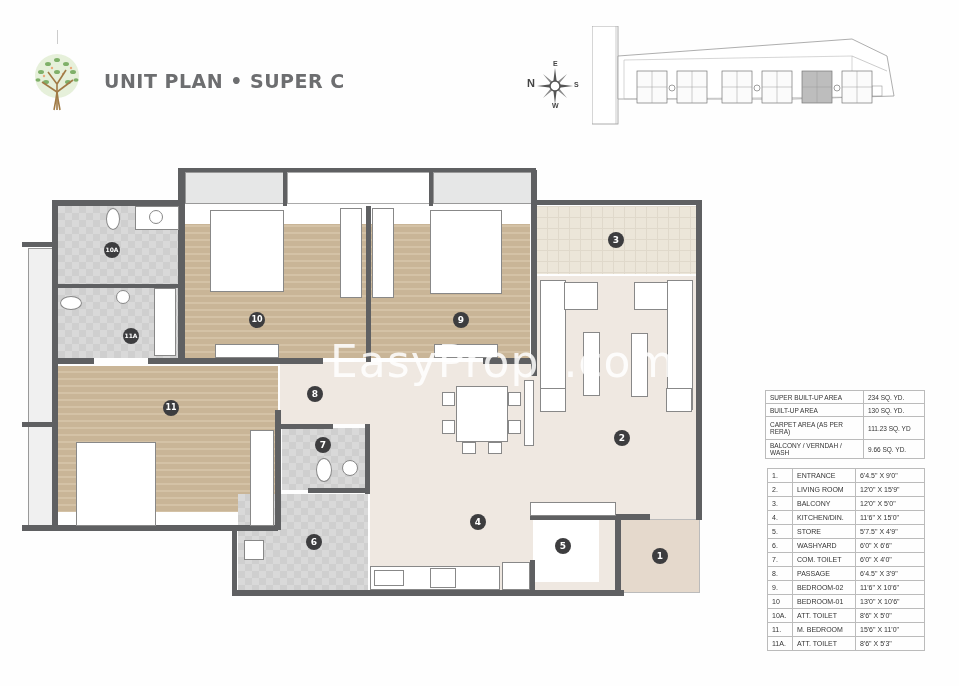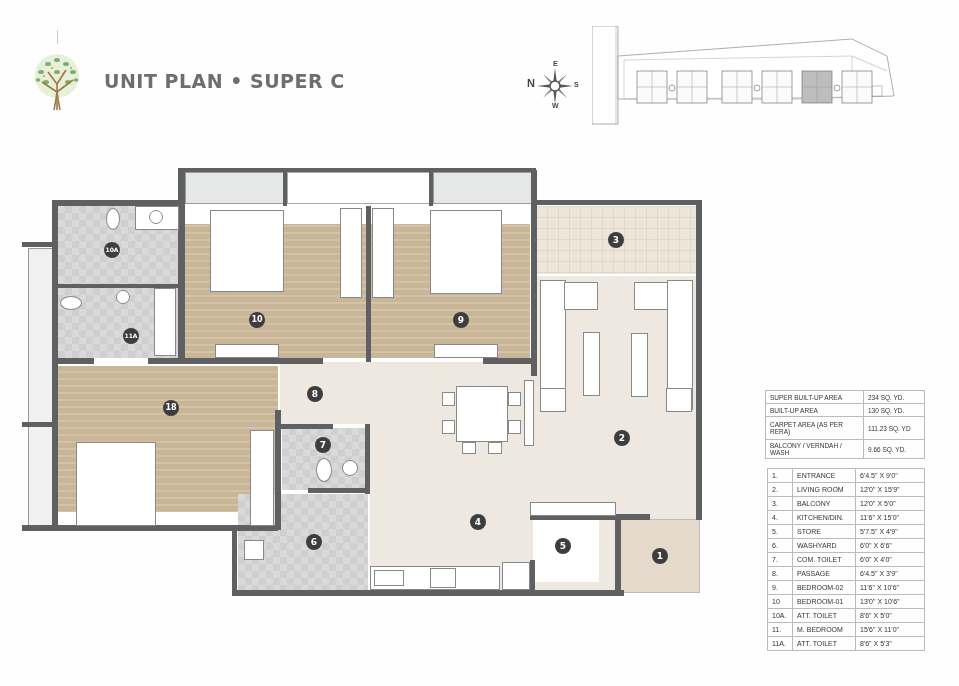--- a/index.html
+++ b/index.html
@@ -209,23 +209,24 @@
   <div class="badge" style="left:614px;top:430px;">2</div>
   <div class="badge" style="left:608px;top:232px;">3</div>
   <div class="badge" style="left:470px;top:514px;">4</div>
   <div class="badge" style="left:555px;top:538px;">5</div>
   <div class="badge" style="left:306px;top:534px;">6</div>
   <div class="badge" style="left:315px;top:437px;">7</div>
   <div class="badge" style="left:307px;top:386px;">8</div>
   <div class="badge" style="left:453px;top:312px;">9</div>
   <div class="badge" style="left:249px;top:312px;font-size:8px;">10</div>
   <div class="badge" style="left:104px;top:242px;font-size:6px;">10A</div>
-  <div class="badge" style="left:163px;top:400px;font-size:8px;">18</div>
+  <div class="badge" style="left:163px;top:400px;font-size:8px;">11</div>
   <div class="badge" style="left:123px;top:328px;font-size:6px;">11A</div>
 
+  <div class="abs watermark">EasyProps.com</div>
 </div>
 
 <table class="abs area-table">
   <tbody>
       <tr>
         <td>SUPER BUILT-UP AREA</td>
         <td style="width:52px;">234 SQ. YD.</td>
       </tr>
   <tr>
         <td>BUILT-UP AREA</td>

